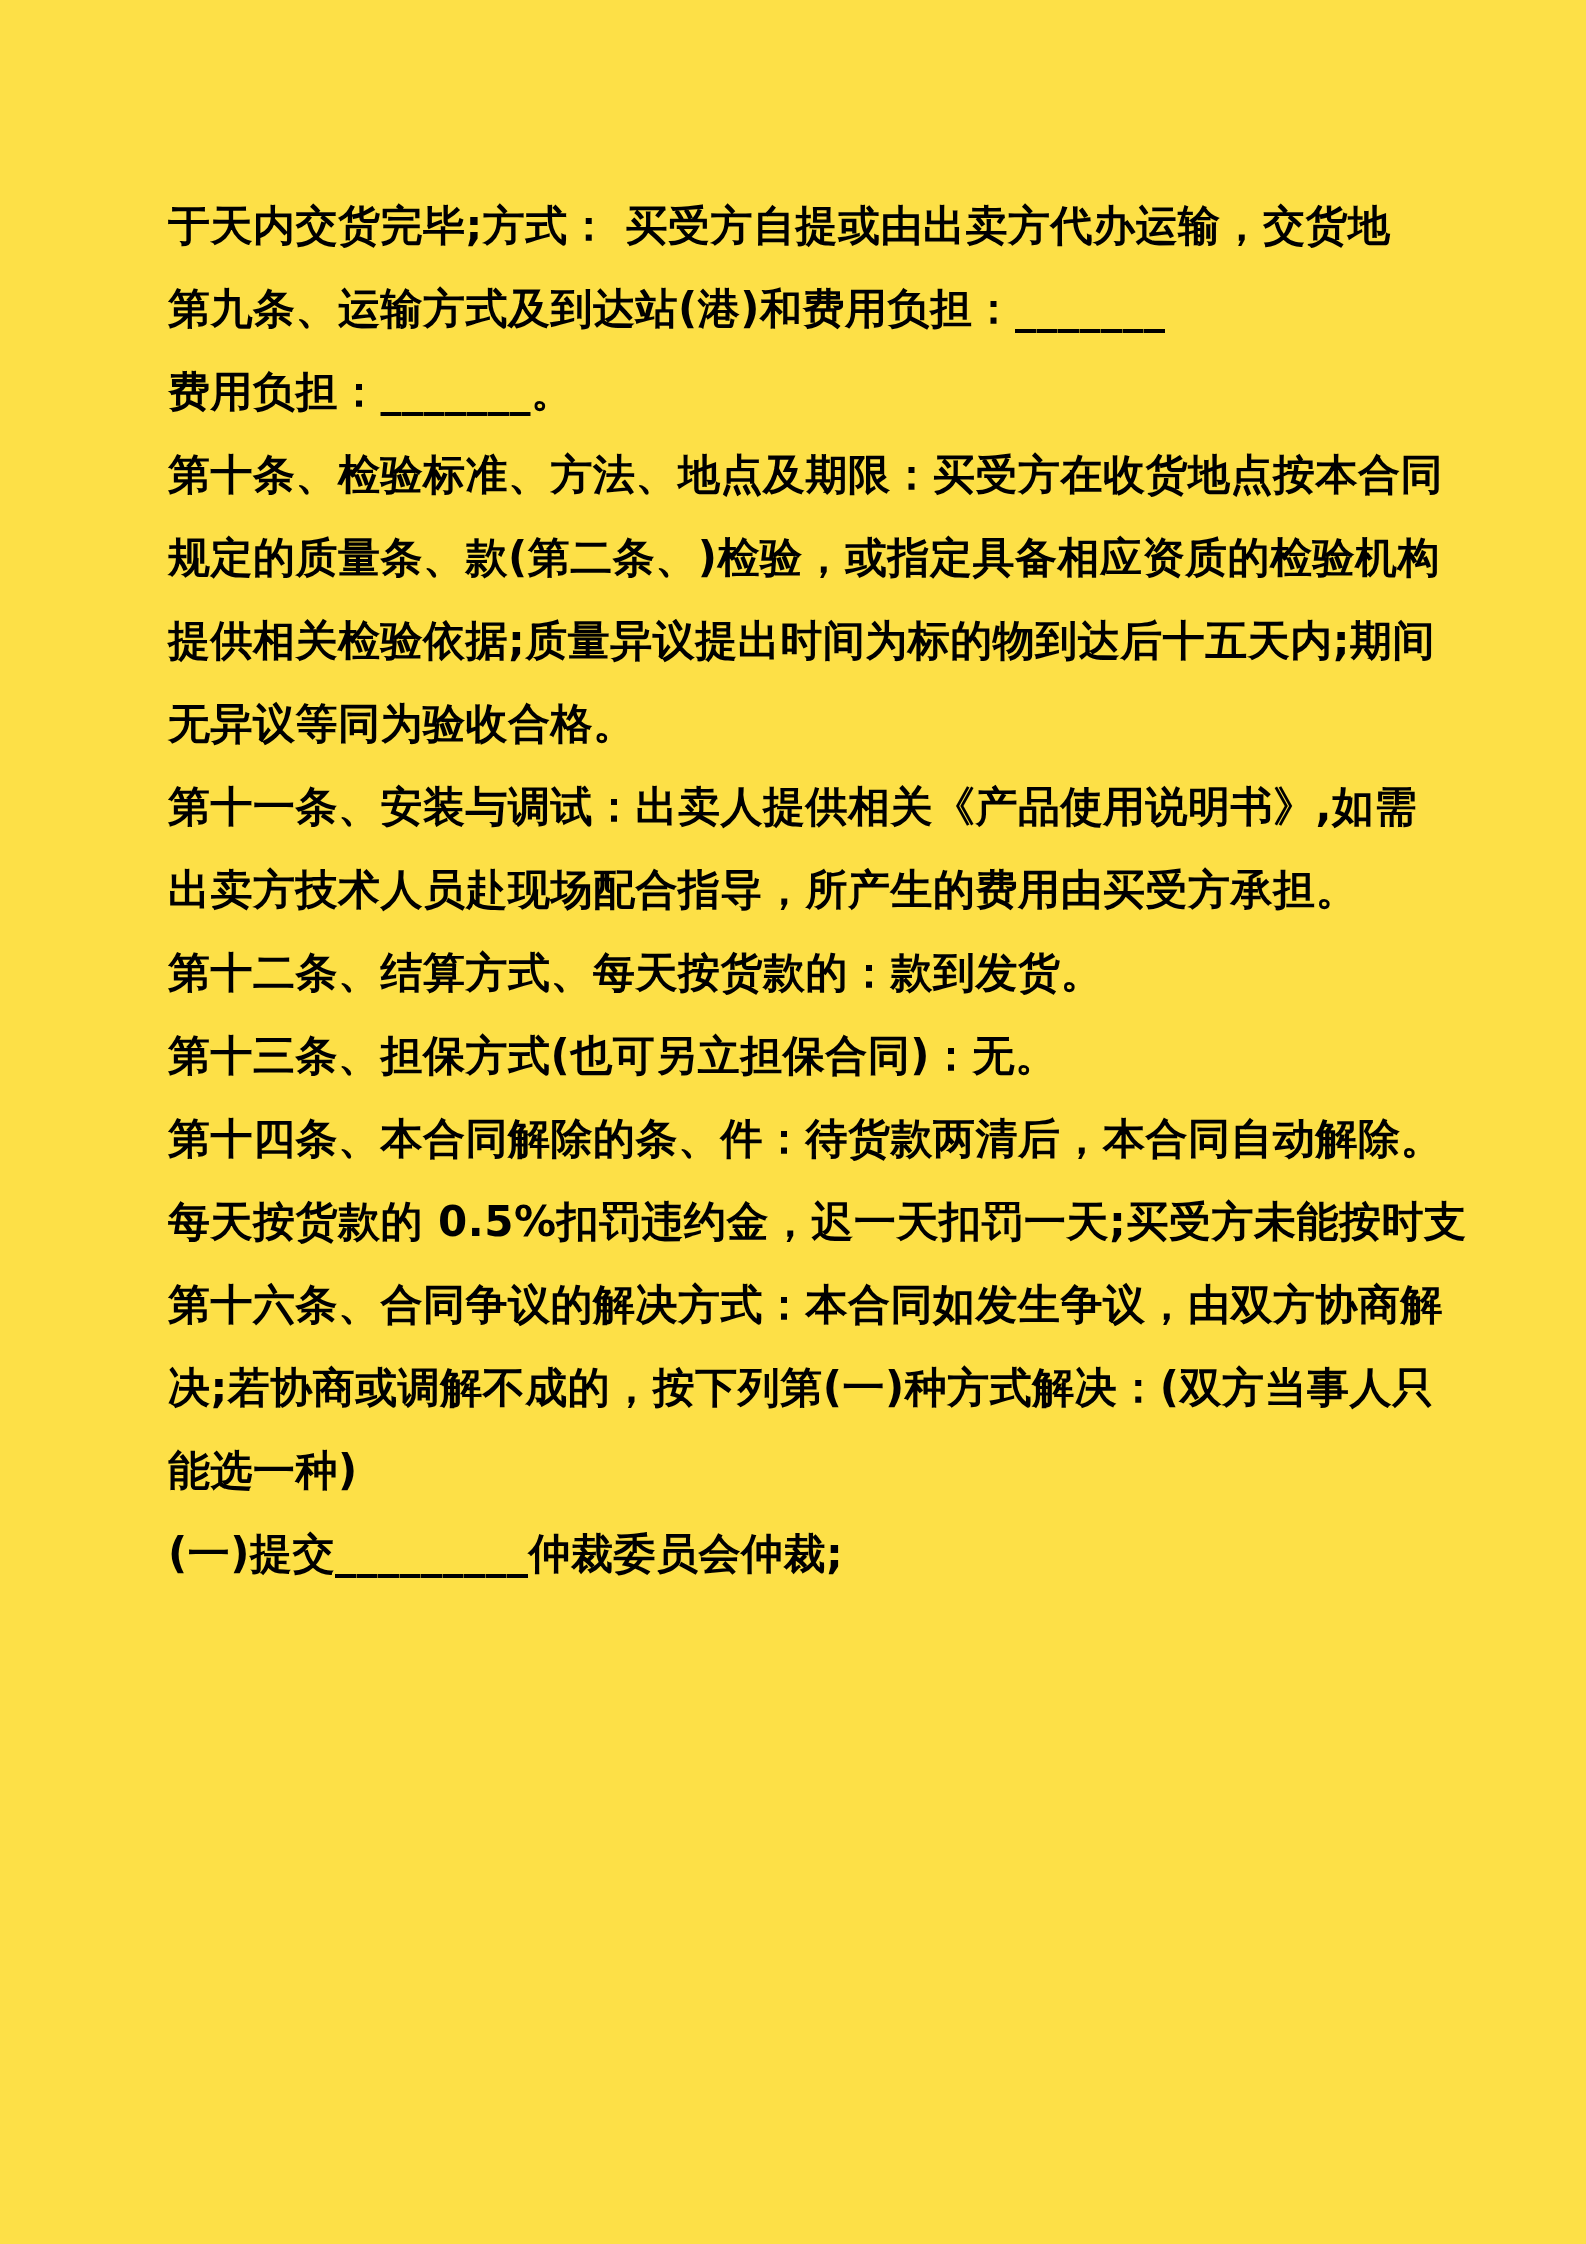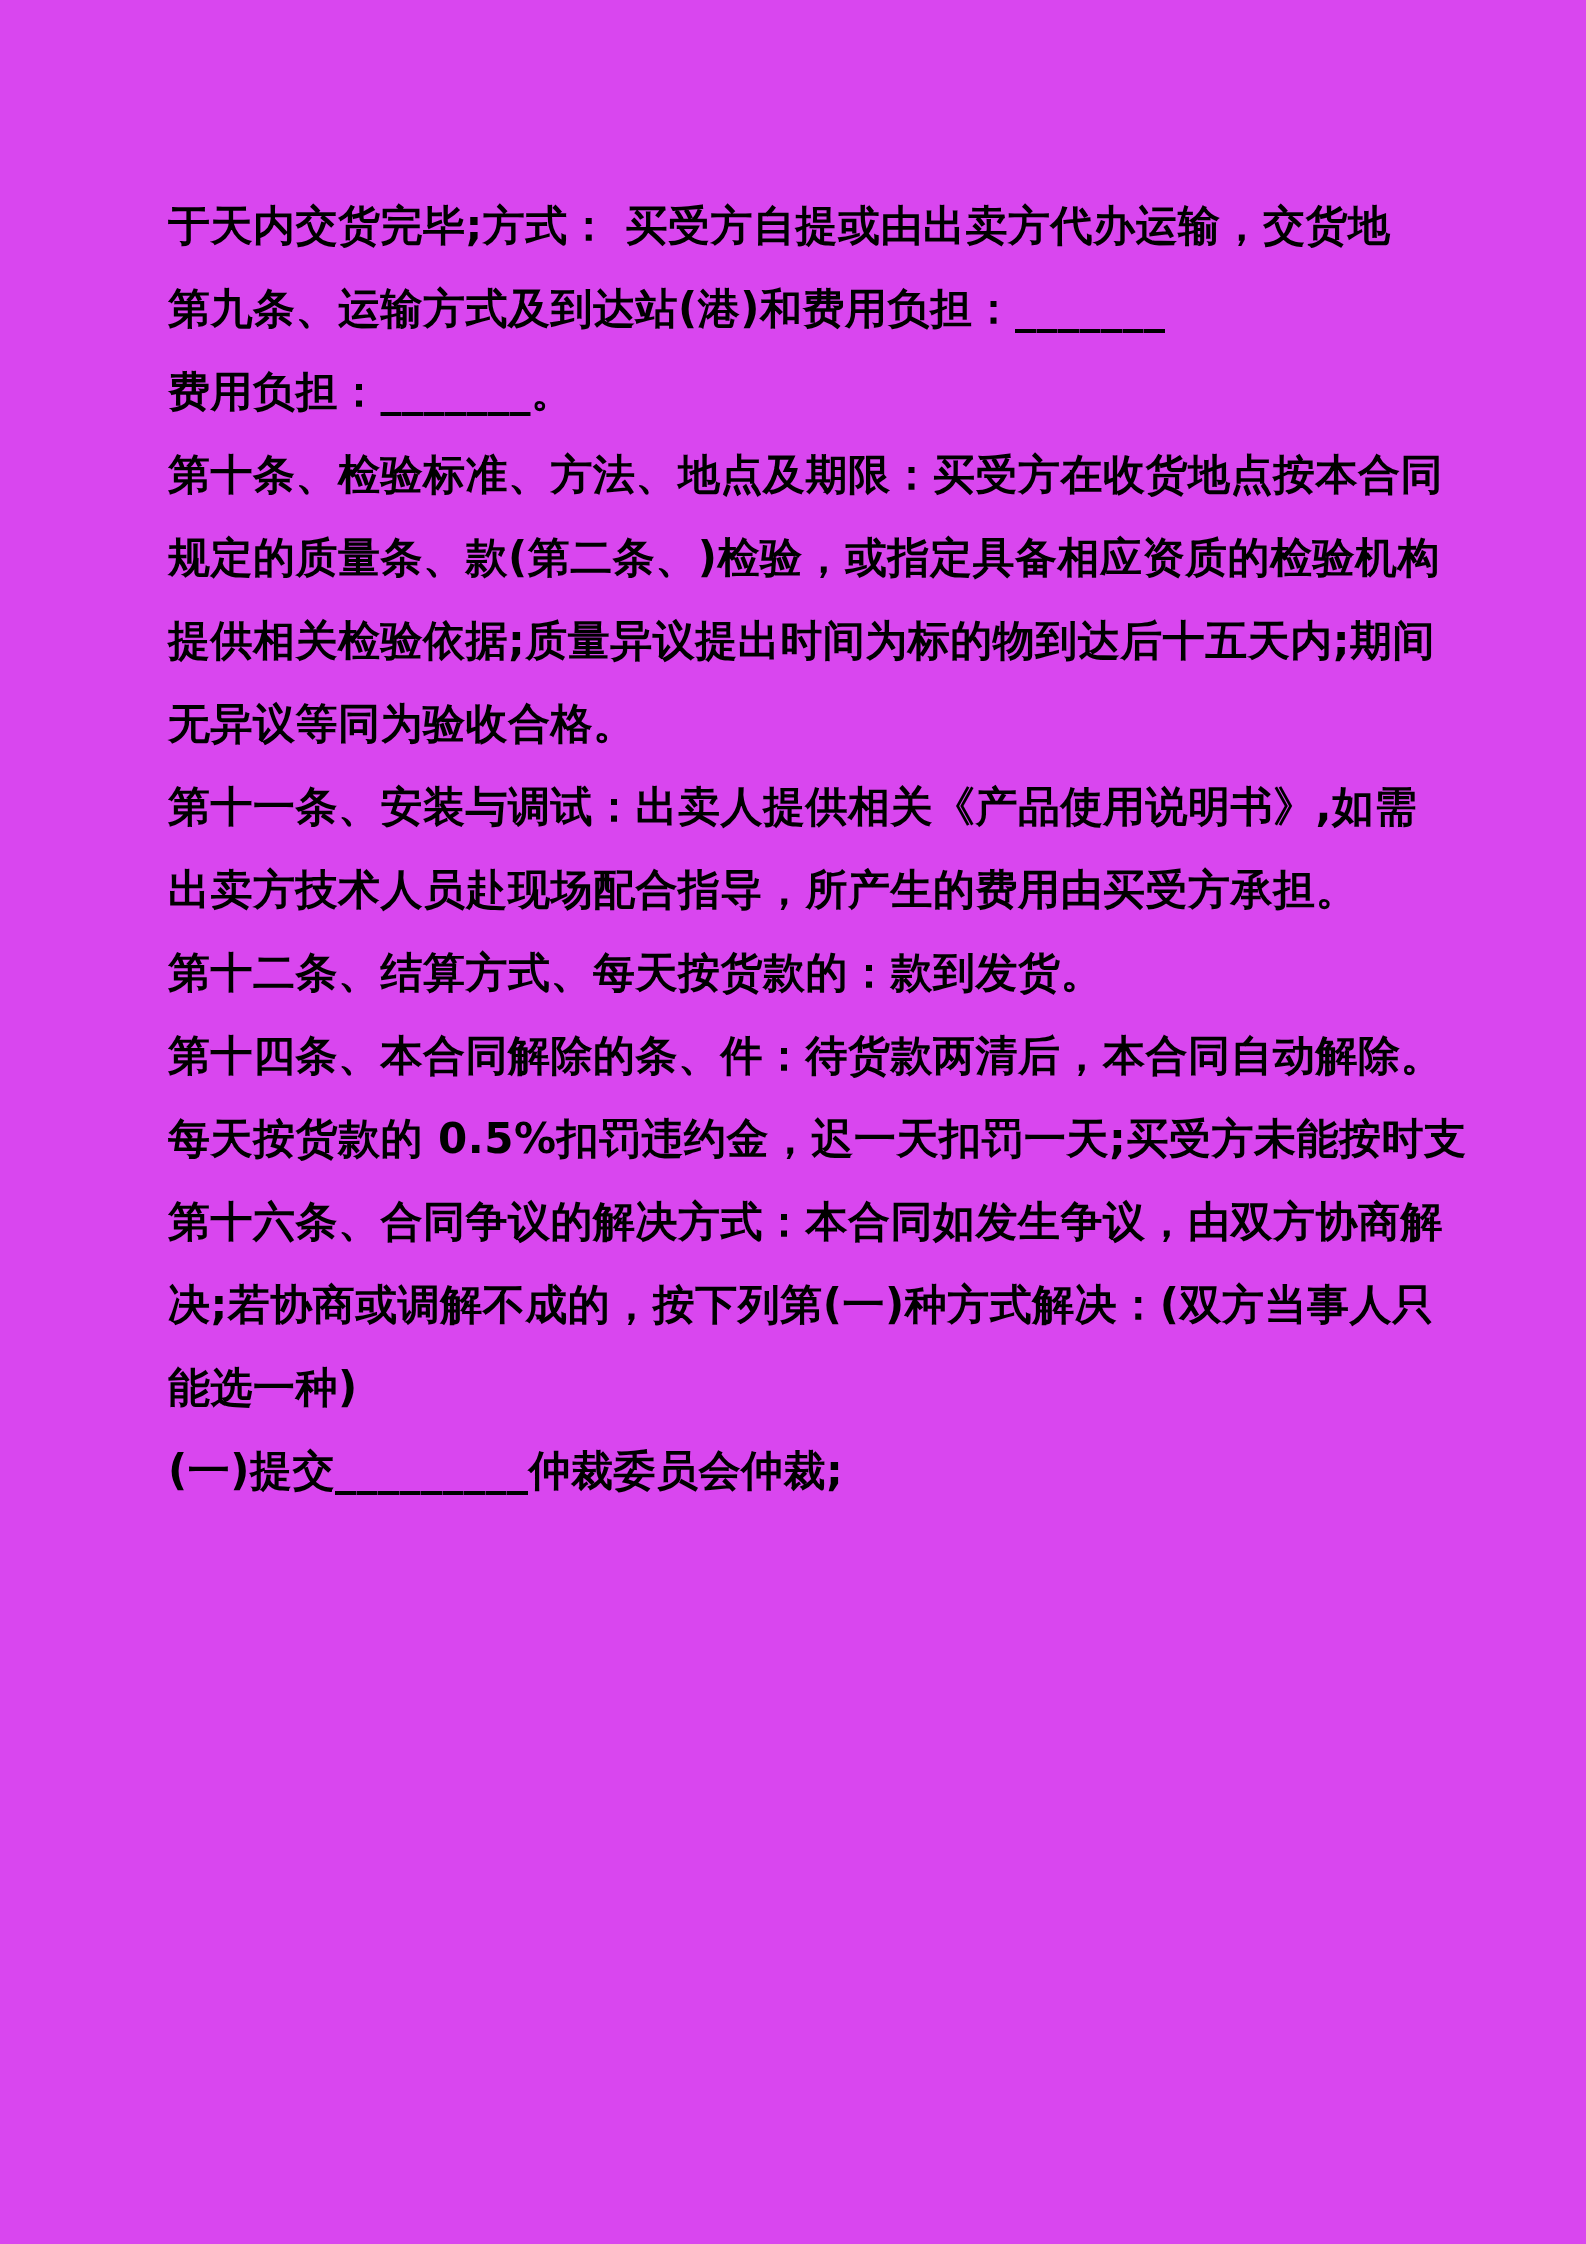--- a/index.html
+++ b/index.html
@@ -13,21 +13,21 @@
     position: relative;
     overflow: hidden;
     font-family: "DejaVu Sans", sans-serif;
   }
   .page {
     position: absolute;
     top: 0;
     left: 0;
     width: 1586px;
     height: 2244px;
-    background: #d946ef;
+    background: #fde047;
     box-sizing: border-box;
     padding: 184px 150px 0 168px;
   }
   .doc-body {
     color: #000000;
     font-size: 42px;
     font-weight: bold;
     line-height: 83px;
   }
   .text-line {
@@ -43,20 +43,21 @@
     <div class="text-line">于天内交货完毕;方式： 买受方自提或由出卖方代办运输，交货地</div>
     <div class="text-line">第九条、运输方式及到达站(港)和费用负担：_______</div>
     <div class="text-line">费用负担：_______。</div>
     <div class="text-line">第十条、检验标准、方法、地点及期限：买受方在收货地点按本合同</div>
     <div class="text-line">规定的质量条、款(第二条、)检验，或指定具备相应资质的检验机构</div>
     <div class="text-line">提供相关检验依据;质量异议提出时间为标的物到达后十五天内;期间</div>
     <div class="text-line">无异议等同为验收合格。</div>
     <div class="text-line">第十一条、安装与调试：出卖人提供相关《产品使用说明书》,如需</div>
     <div class="text-line">出卖方技术人员赴现场配合指导，所产生的费用由买受方承担。</div>
     <div class="text-line">第十二条、结算方式、每天按货款的：款到发货。</div>
+    <div class="text-line">第十三条、担保方式(也可另立担保合同)：无。</div>
     <div class="text-line">第十四条、本合同解除的条、件：待货款两清后，本合同自动解除。</div>
     <div class="text-line">每天按货款的 0.5%扣罚违约金，迟一天扣罚一天;买受方未能按时支</div>
     <div class="text-line">第十六条、合同争议的解决方式：本合同如发生争议，由双方协商解</div>
     <div class="text-line">决;若协商或调解不成的，按下列第(一)种方式解决：(双方当事人只</div>
     <div class="text-line">能选一种)</div>
     <div class="text-line">(一)提交_________仲裁委员会仲裁;</div>
   </div>
 </div>
 
 </body></html>

